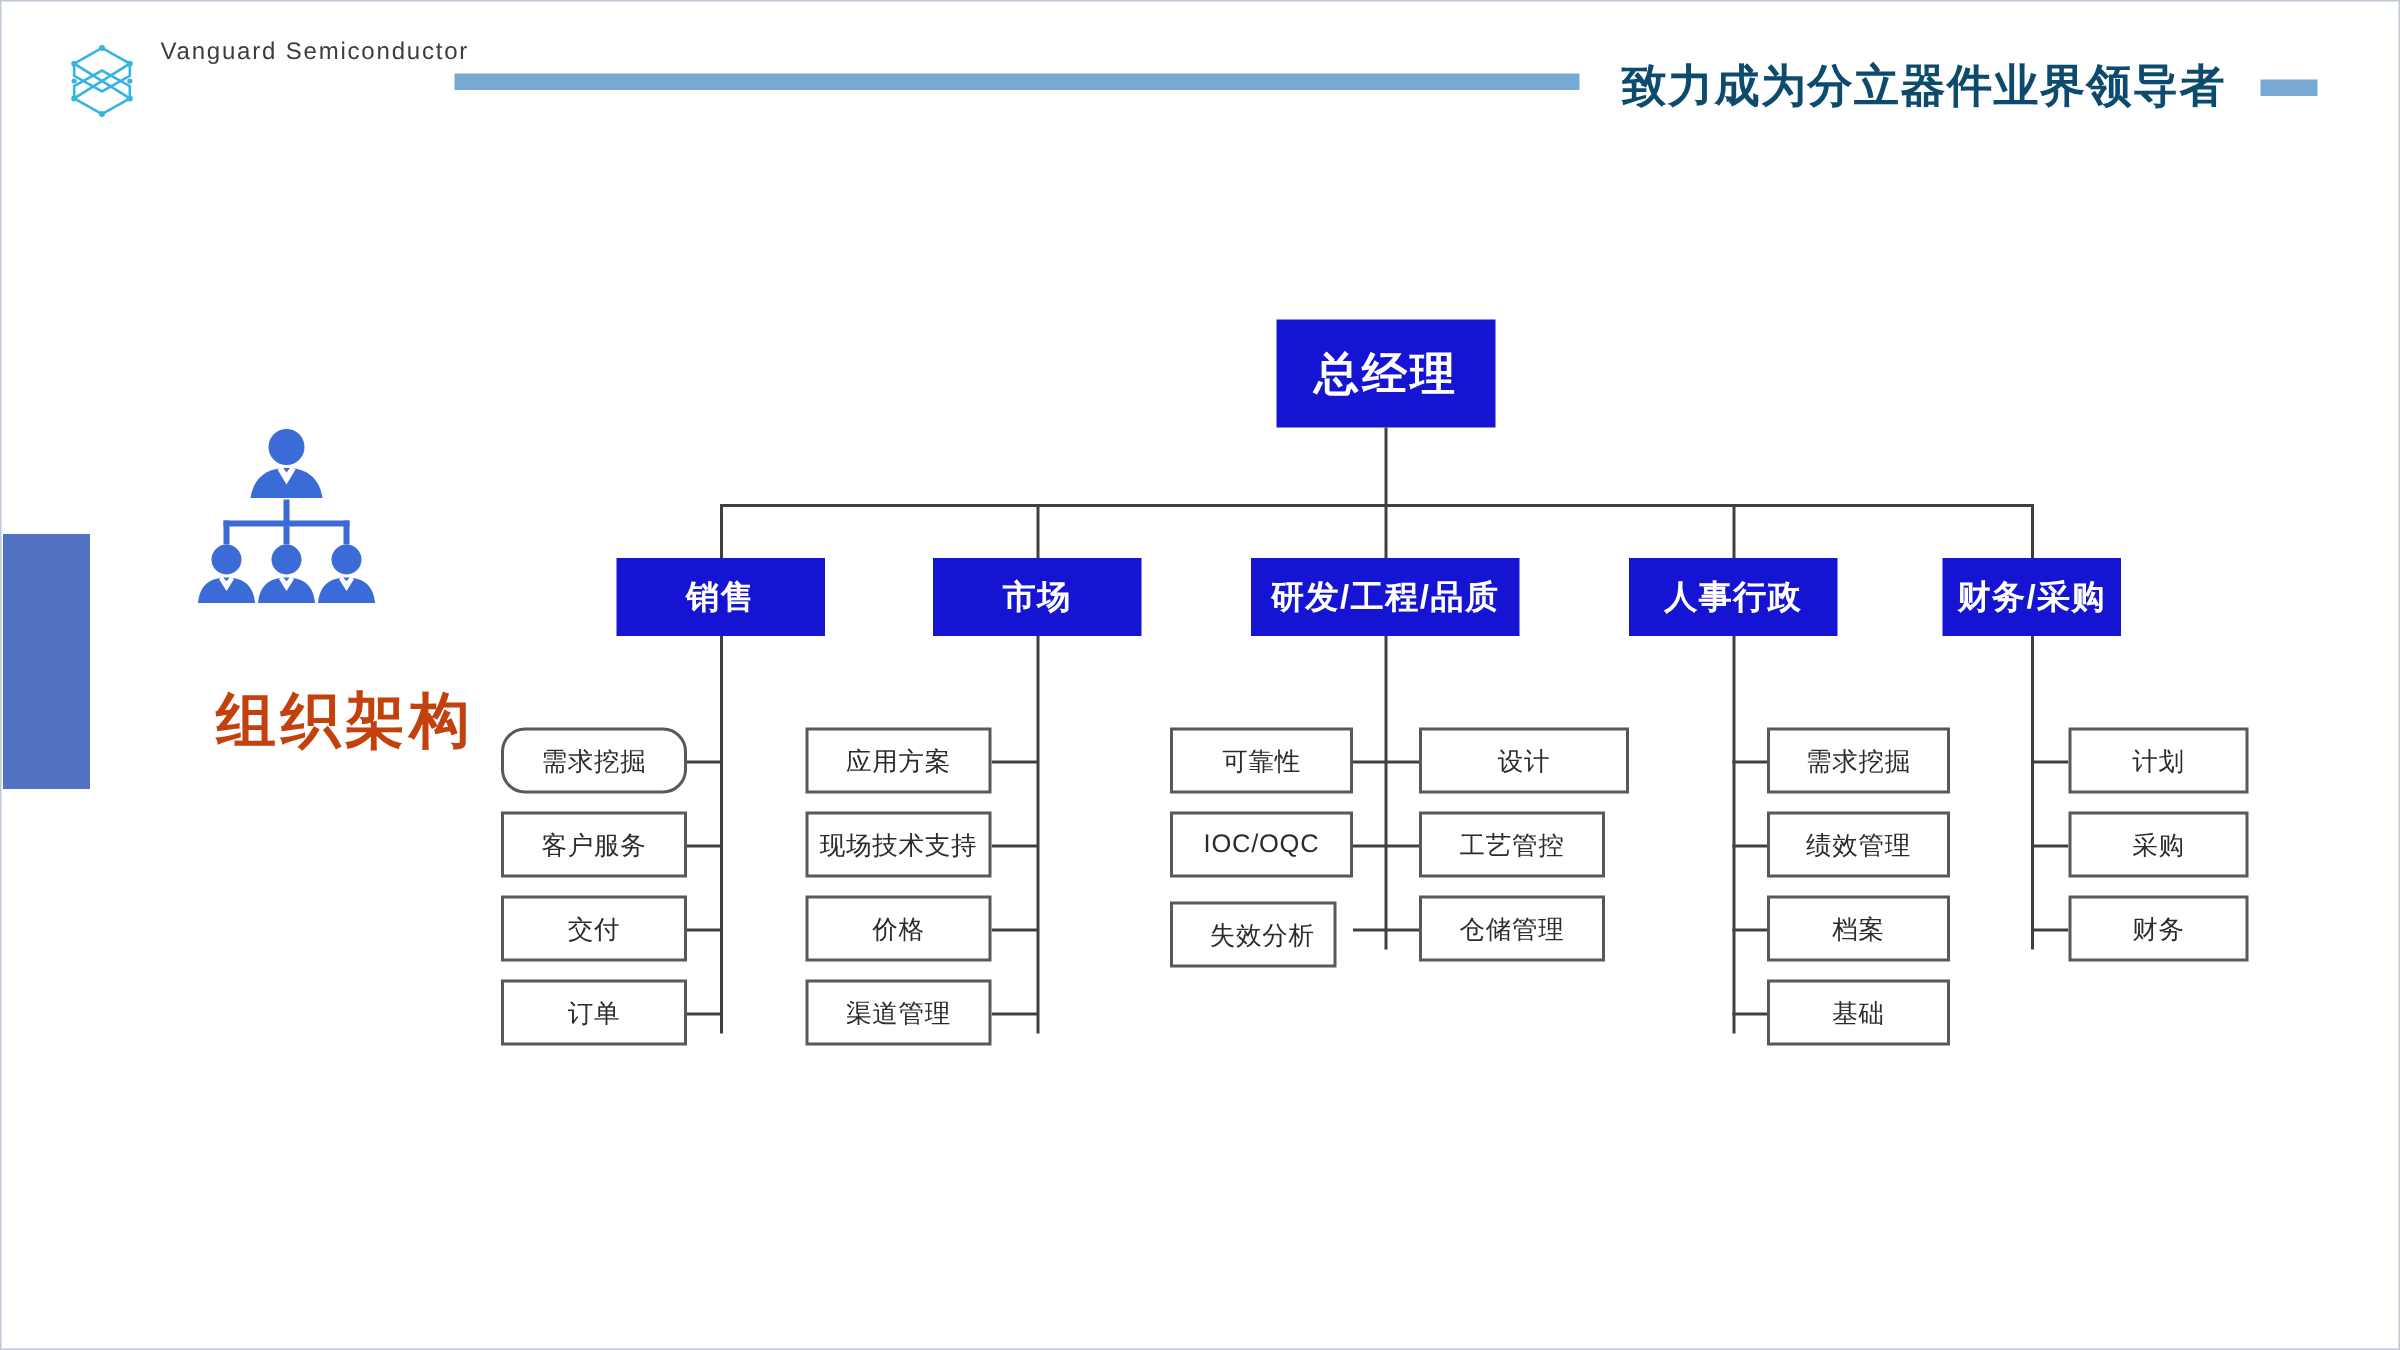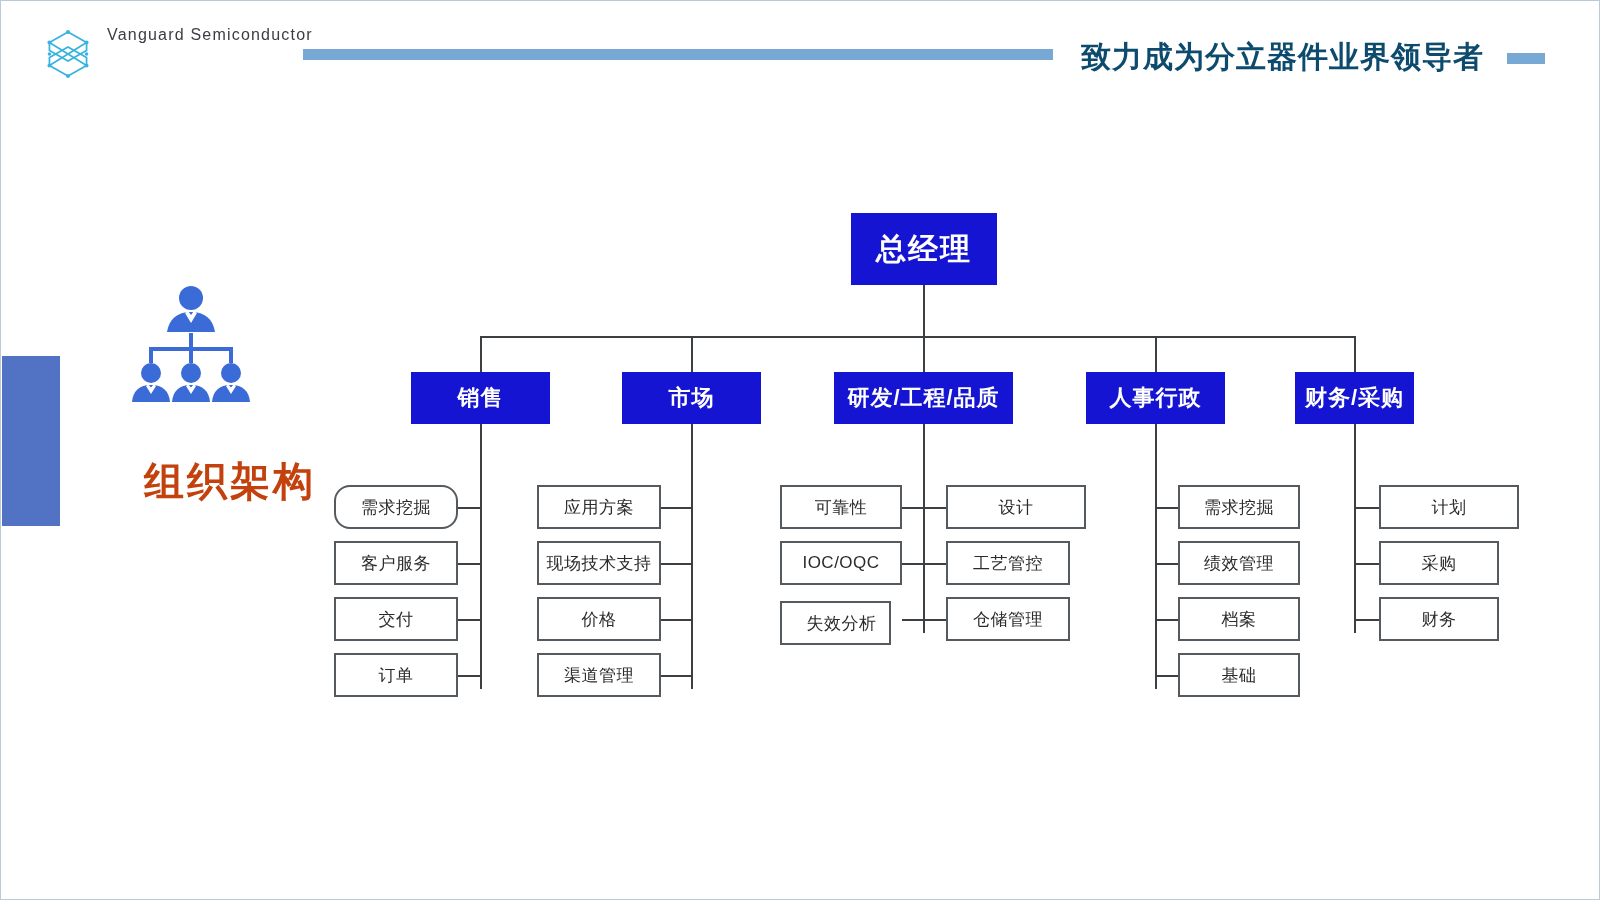--- a/index.html
+++ b/index.html
@@ -208,18 +208,18 @@
     <div class="node leaf" style="left:1177px;top:484px;width:122px;height:44px;">需求挖掘</div>
     <div class="node leaf" style="left:1177px;top:540px;width:122px;height:44px;">绩效管理</div>
     <div class="node leaf" style="left:1177px;top:596px;width:122px;height:44px;">档案</div>
     <div class="node leaf" style="left:1177px;top:652px;width:122px;height:44px;">基础</div>
 
     <div class="line v" style="left:1353px;top:423px;height:209px;"></div>
     <div class="line h" style="left:1353px;top:506px;width:25px;"></div>
     <div class="line h" style="left:1353px;top:562px;width:25px;"></div>
     <div class="line h" style="left:1353px;top:618px;width:25px;"></div>
 
-    <div class="node leaf" style="left:1378px;top:484px;width:140px;height:44px;">计划</div>
+    <div class="node leaf" style="left:1378px;top:484px;width:120px;height:44px;">计划</div>
     <div class="node leaf" style="left:1378px;top:540px;width:120px;height:44px;">采购</div>
     <div class="node leaf" style="left:1378px;top:596px;width:120px;height:44px;">财务</div>
 
   </div>
 </div>
 
 </body></html>

